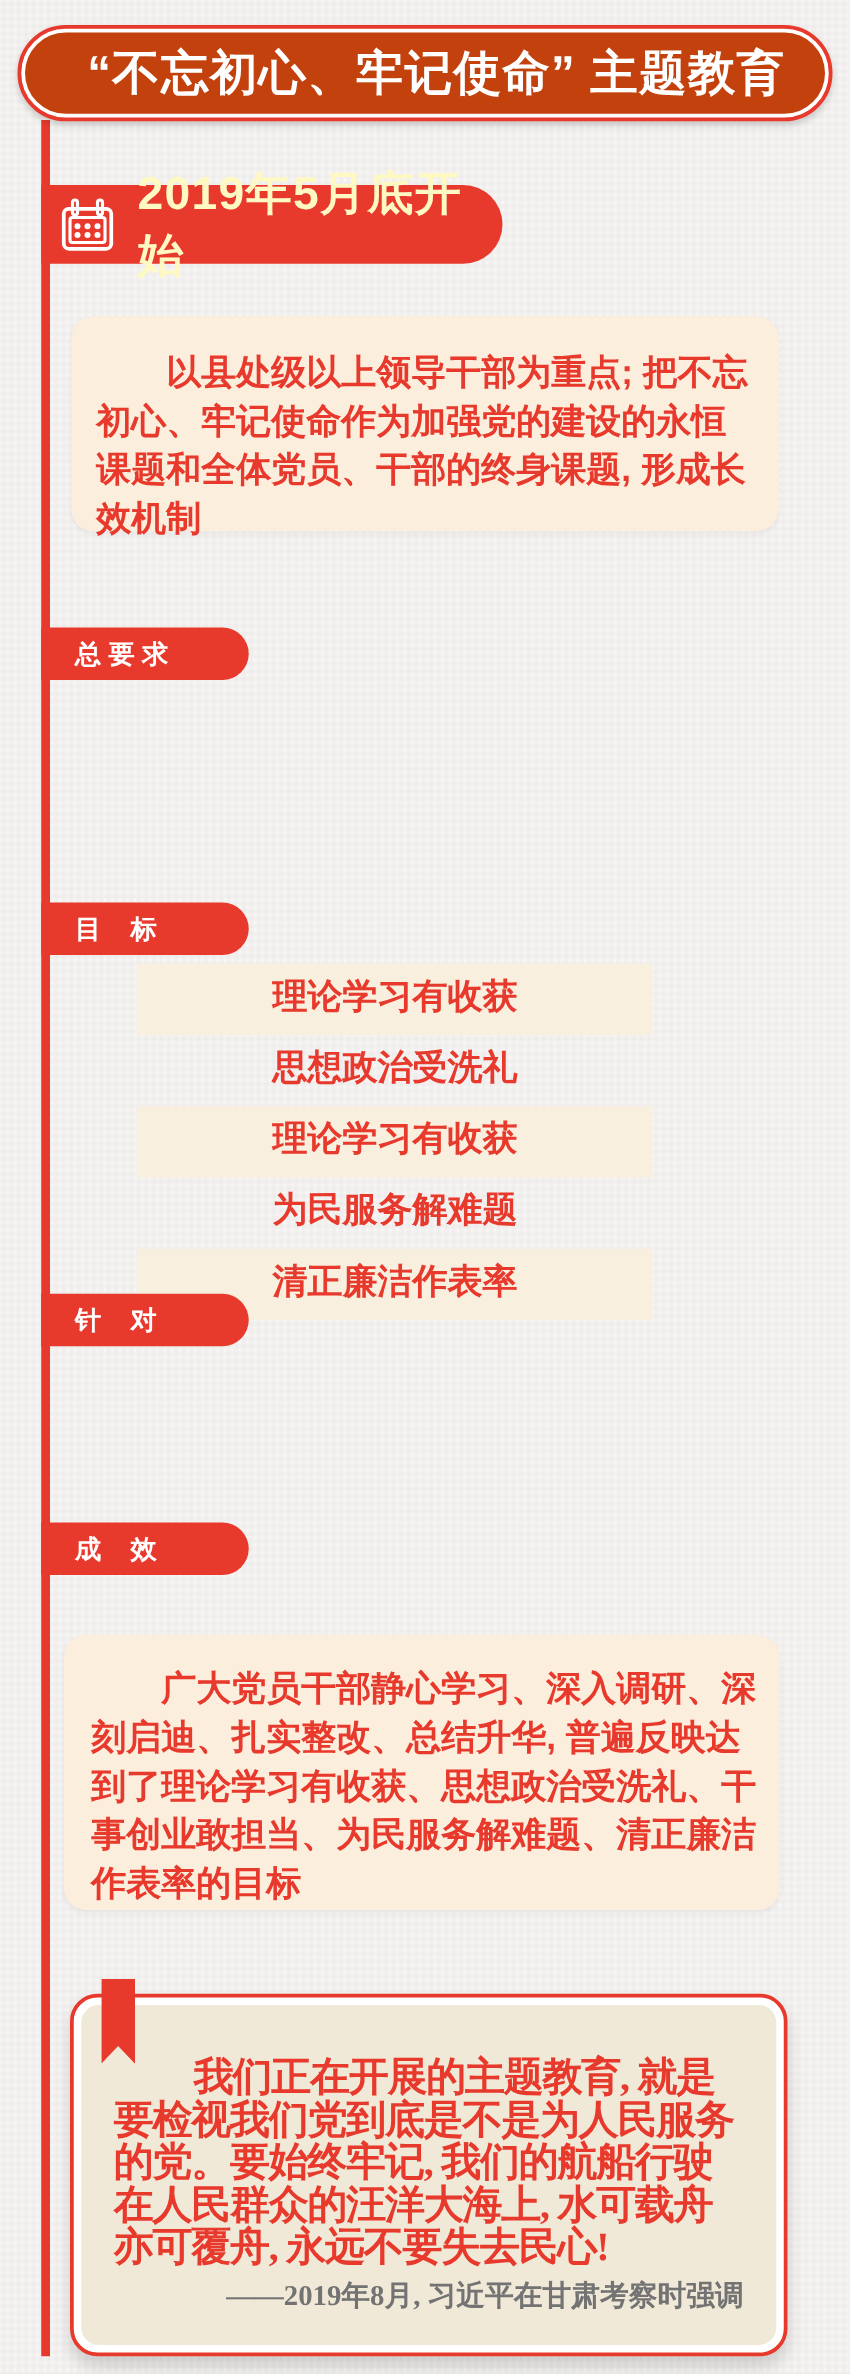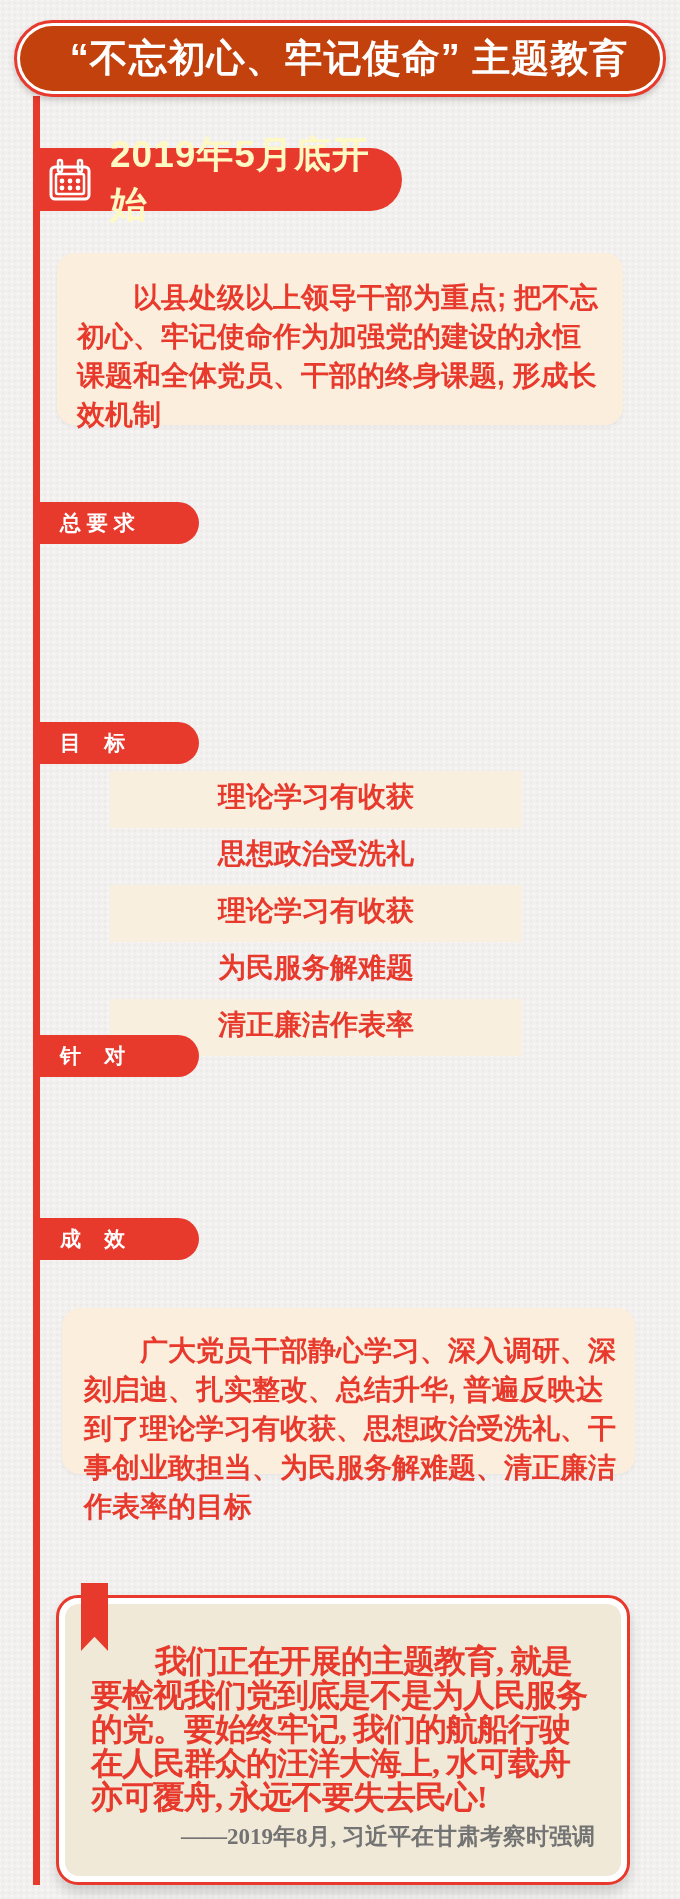--- a/index.html
+++ b/index.html
@@ -69,21 +69,21 @@
   }
 
   
   .cream-box {
     position: absolute;
     background: #fceedd;
     border-radius: 18px;
     box-shadow: 0 2px 4px rgba(0,0,0,0.05);
   }
   .intro-box { left: 57px; top: 253px; width: 566px; height: 172px; }
-  .results-box { left: 62px; top: 1308px; width: 573px; height: 166px; }
+  .results-box { left: 51px; top: 1308px; width: 573px; height: 220px; }
   .cream-box p {
     color: #e8392d;
     font-size: 28px;
     font-weight: bold;
     line-height: 39px;
     text-indent: 2em;
   }
   .intro-box p { padding: 25px 16px 0 20px; }
   .results-box p { padding: 23px 18px 0 22px; }
 

